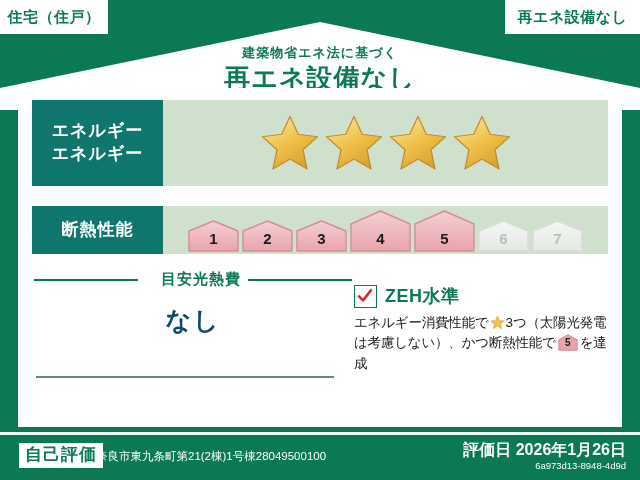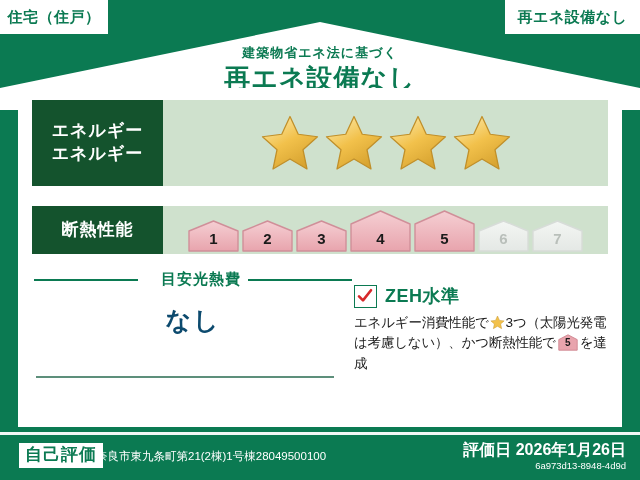--- a/index.html
+++ b/index.html
@@ -93,21 +93,21 @@
     position: absolute;
     left: 14px;
     display: flex;
     align-items: stretch;
   }
   .row-energy { top: 12px; }
   .row-insul  { top: 118px; }
 
   .row-label {
     width: 131px;
-    background: #14532d;
+    background: #0f766e;
     color: #ffffff;
     font-size: 17px;
     font-weight: bold;
     letter-spacing: 1px;
     display: flex;
     flex-direction: column;
     align-items: center;
     justify-content: center;
     line-height: 1.35;
     text-align: center;

